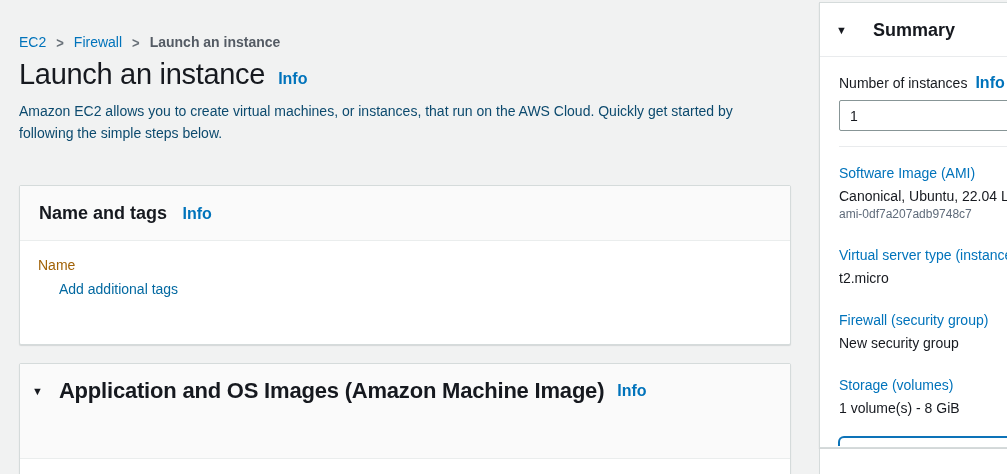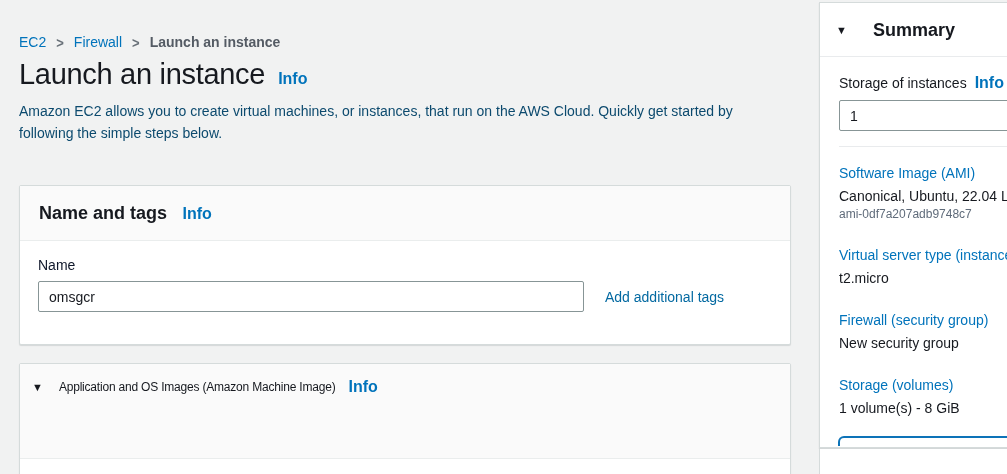--- a/index.html
+++ b/index.html
@@ -27,31 +27,31 @@
   .page-desc { position:absolute; left:19px; top:100px; width:742px; font-size:14px; line-height:22px; color:#0c4a6e; }
 
   
   .card { position:absolute; background:#ffffff; border:1px solid #d5dbdb; border-radius:2px; box-shadow:0 1px 1px rgba(0,28,36,0.12); }
 
   #name-card { left:19px; top:185px; width:772px; height:160px; }
   .card-header { background:#fafafa; border-bottom:1px solid #eaeded; padding:17px 20px 16px 19px; }
   .card-title { display:inline; font-size:18px; font-weight:bold; color:#16191f; }
   .card-header .info-link { margin-left:11px; }
   .name-body { padding:16px 20px 0 18px; }
-  .field-label { font-size:14px; color:#0f172a; margin-bottom:8px; }
+  .field-label { font-size:14px; color:#a16207; margin-bottom:8px; }
   .field-row { display:flex; align-items:center; }
   .text-input { height:31px; border:1px solid #879596; border-radius:2px; background:#fff; font-family:inherit; font-size:14px; color:#16191f; padding:0 10px; outline:none; }
   #name-input { width:546px; }
   .add-tags { margin-left:21px; font-size:14px; color:#0369a1; }
 
   #ami-card { left:19px; top:363px; width:772px; height:120px; }
   .ami-header { background:#fafafa; border-bottom:1px solid #eaeded; height:95px; padding:14px 20px 0 12px; }
   .ami-title-row { display:flex; align-items:center; }
   .tri { font-size:11px; color:#16191f; line-height:1; cursor:pointer; }
-  .ami-title { margin-left:16px; font-size:12px; font-weight:normal; color:#16191f; letter-spacing:-0.2px; }
+  .ami-title { margin-left:16px; font-size:22px; font-weight:bold; color:#16191f; letter-spacing:-0.2px; }
   .ami-title-row .info-link { margin-left:13px; }
   .ami-desc { margin:7px 0 0 39px; max-width:710px; font-size:13px; line-height:19px; color:#414750; }
   .ami-body { height:25px; background:#fff; }
 
   
   #summary-panel { position:absolute; left:819px; top:2px; width:200px; height:446px; background:#fff; border:1px solid #d5dbdb; box-shadow:0 1px 1px rgba(0,28,36,0.12); }
   .sum-header { display:flex; align-items:center; padding:17px 0 15px 16px; border-bottom:1px solid #e9ebed; }
   .sum-title { margin-left:26px; font-size:18px; font-weight:bold; color:#16191f; }
   .sum-body { padding:17px 0 0 19px; }
   .label-row { display:flex; align-items:center; gap:8px; font-size:14px; color:#16191f; white-space:nowrap; }
@@ -83,21 +83,20 @@
 <p class="page-desc">Amazon EC2 allows you to create virtual machines, or instances, that run on the AWS Cloud. Quickly get started by following the simple steps below.</p>
 
 <section class="card" id="name-card">
   <div class="card-header">
     <h2 class="card-title">Name and tags</h2>
     <a class="info-link">Info</a>
   </div>
   <div class="name-body">
     <div class="field-label">Name</div>
     <div class="field-row">
-      <input type="text" class="text-input" id="name-input" value="omsgcr" style="">
       <a class="add-tags">Add additional tags</a>
     </div>
   </div>
 </section>
 
 <section class="card" id="ami-card">
   <div class="ami-header">
     <div class="ami-title-row">
       <span class="tri">▼</span>
       <h2 class="ami-title">Application and OS Images (Amazon Machine Image)</h2>
@@ -107,21 +106,21 @@
   <div class="ami-body"></div>
 </section>
 
 <aside id="summary-panel">
   <div class="sum-header">
     <span class="tri">▼</span>
     <h2 class="sum-title">Summary</h2>
   </div>
   <div class="sum-body">
     <div class="label-row">
-      <span>Storage of instances</span>
+      <span>Number of instances</span>
       <a class="info-link">Info</a>
     </div>
     <input type="text" class="text-input" id="instances-input" value="1" style="">
     <div class="sum-divider"></div>
 
     <div class="sum-section">
       <a class="sum-link">Software Image (AMI)</a>
       <div class="sum-value">Canonical, Ubuntu, 22.04 LTS</div>
       <div class="sum-sub">ami-0df7a207adb9748c7</div>
     </div>

